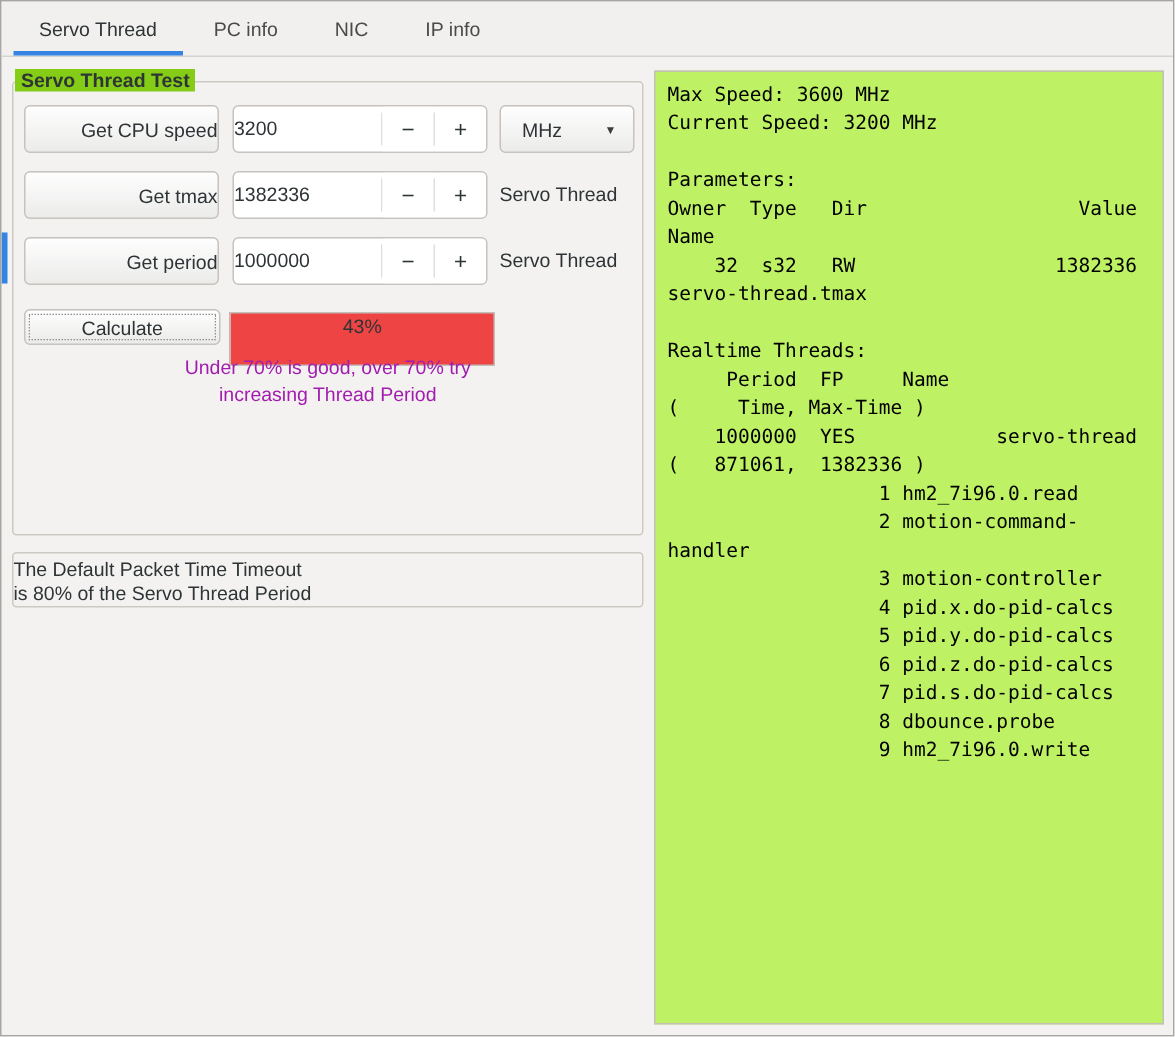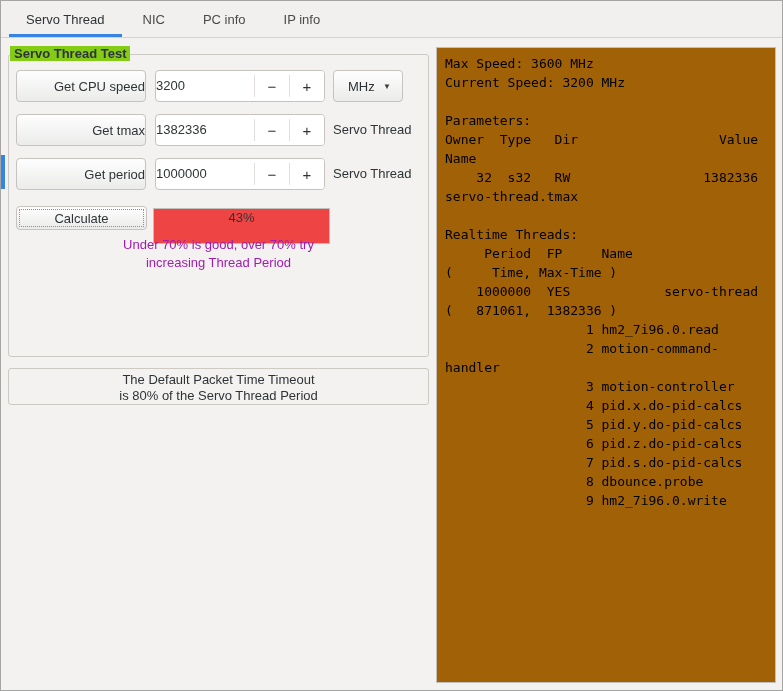--- a/index.html
+++ b/index.html
@@ -75,21 +75,21 @@
     flex:1; padding-right:14px; line-height:30px;
     font-size:13px; color:#2e3436; cursor:text;
   }
   .spin-sep { width:1px; background:#e2dfdb; margin:4px 0; }
   .spin-btn {
     width:34px; border:none; background:#fff; font-size:15px;
     color:#2e3436; cursor:pointer; font-family:inherit;
   }
 
   .combo {
-    position:absolute; left:324px; top:0; width:70px; height:32px;
+    position:absolute; left:324px; top:0; width:90px; height:32px;
     border:1px solid #c6c2bd; border-radius:4px;
     background:linear-gradient(#fefefe,#ebebea);
     display:flex; align-items:center; justify-content:space-between;
     padding:0 11px 0 14px; font-size:13px; cursor:pointer;
   }
   .combo-arrow { font-size:8px; color:#3d3d3b; margin-top:1px; }
 
   .row-label {
     position:absolute; left:324px; top:0; line-height:32px;
     font-size:13px; color:#2e3436; white-space:nowrap;
@@ -101,42 +101,42 @@
     text-align:center; font-size:13px; line-height:18px; color:#2e3436;
   }
 
   .hint {
     position:absolute; top:181px; left:0; width:100%;
     text-align:center; font-size:13px; line-height:18px; color:#a21caf;
   }
 
   .frame-note {
     left:7px; top:367px; width:421px; height:37px;
-    text-align:center; font-size:13px; line-height:16px;
+    text-align:left; font-size:13px; line-height:16px;
     padding-top:3px; color:#2e3436;
   }
 
   
   .output {
     position:absolute; left:435px; top:46px; width:340px; height:636px;
-    background:#a16207; border:1px solid #c3c0bb;
+    background:#bef264; border:1px solid #c3c0bb;
     font-family:"DejaVu Sans Mono", monospace;
     font-size:13px; line-height:19px; color:#000;
     padding:6px 0 0 8px; white-space:pre; overflow:hidden;
   }
 </style>
 </head>
 <body>
 
 <div class="window">
 
   <div class="tabbar">
     <div class="tab active">Servo Thread</div>
+    <div class="tab">PC info</div>
     <div class="tab">NIC</div>
-    <div class="tab">PC info</div>
     <div class="tab">IP info</div>
   </div>
 
   <div class="accent-bar"></div>
 
   <div class="frame frame-main">
     <span class="frame-title">Servo Thread Test</span>
 
     <div class="row row1">
       <button class="btn action-btn">Get CPU speed</button>

